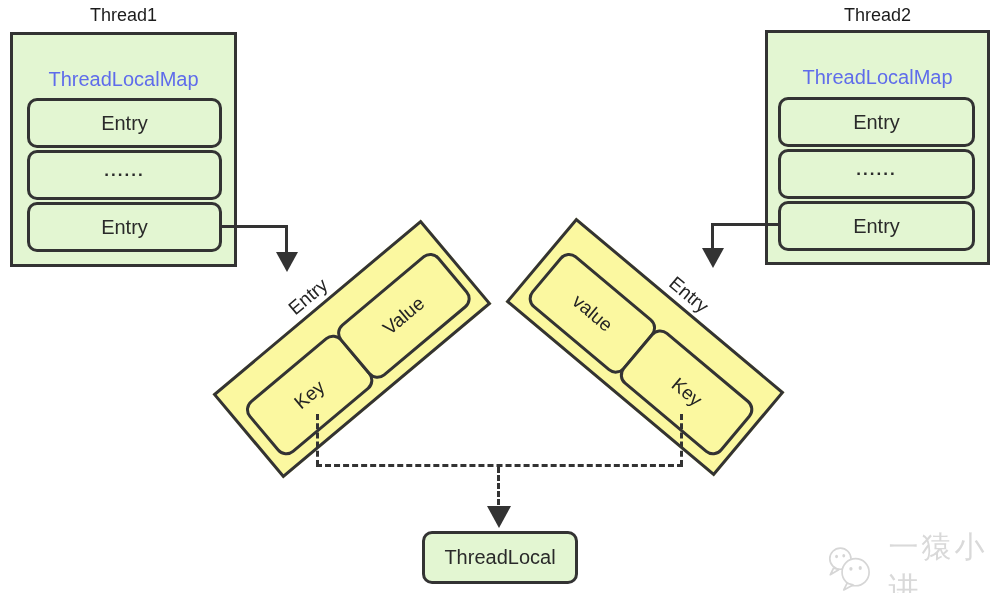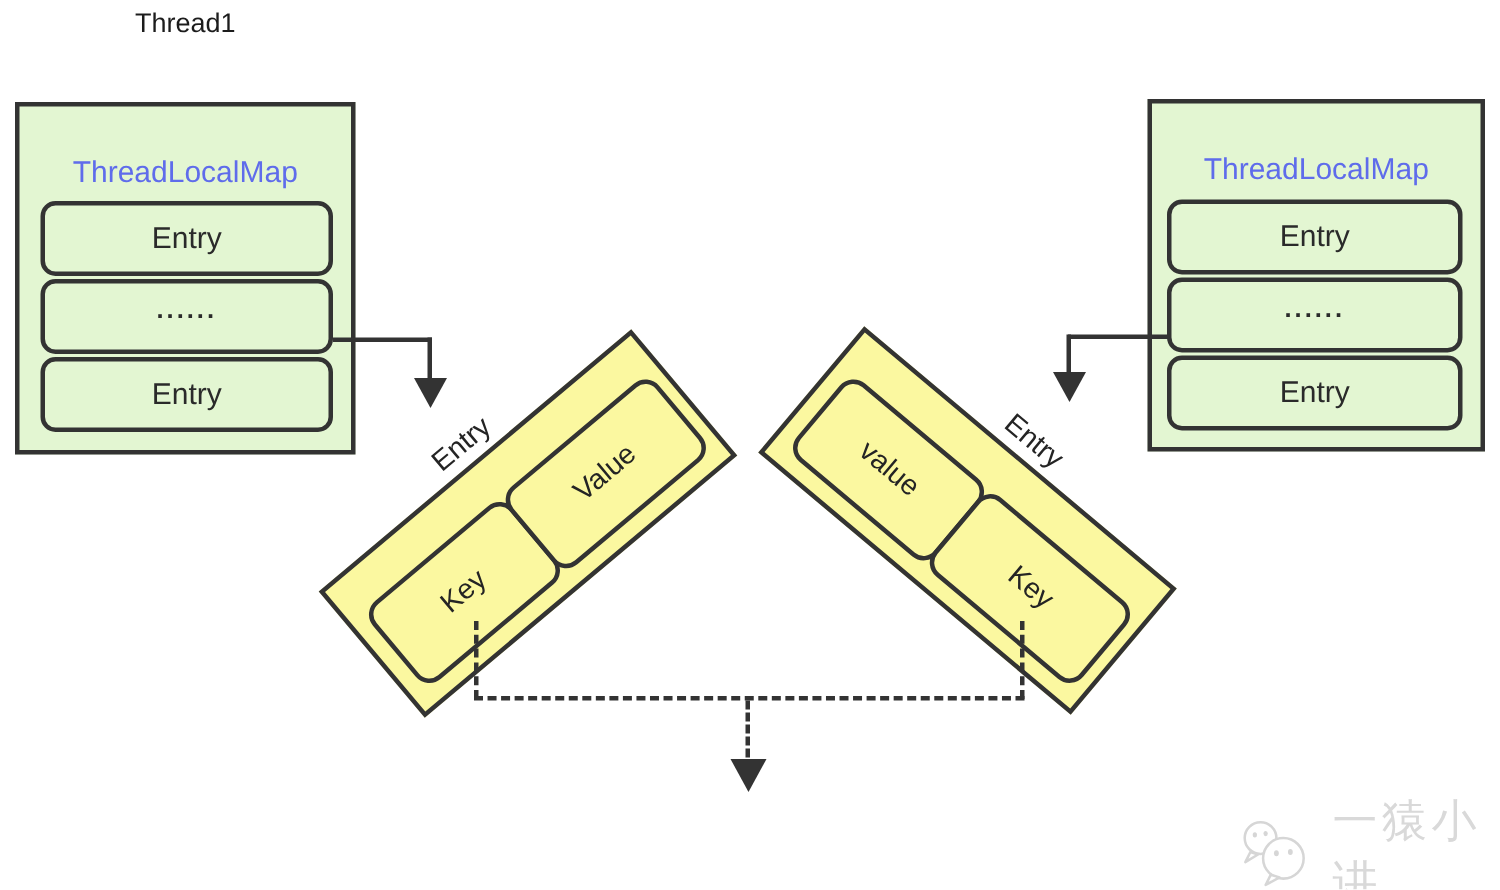--- a/index.html
+++ b/index.html
@@ -13,21 +13,21 @@
   .canvas{
     position:relative;width:1000px;height:593px;background:#ffffff;
     font-family:"Liberation Sans", sans-serif;overflow:hidden;
   }
   .thread-title{
     position:absolute;top:5px;text-align:center;
     font-size:18px;font-weight:normal;color:#1c1c1c;
   }
   .thread-box{
     position:absolute;background:var(--green);
-    border:3px solid var(--dark);box-sizing:border-box;z-index:1;margin-top:36px;
+    border:3px solid var(--dark);box-sizing:border-box;z-index:1;
   }
   .map-label{
     position:absolute;left:0;right:0;top:33px;text-align:center;
     font-size:20px;color:var(--blue);
   }
   .entry-row{
     position:absolute;height:50px;background:var(--green);
     border:3px solid var(--dark);border-radius:10px;box-sizing:border-box;
     display:flex;align-items:center;justify-content:center;
     font-size:20px;color:#2a2a2a;
@@ -83,20 +83,21 @@
   <div class="thread-title" style="left:10px;width:227px;">Thread1</div>
   <div class="thread-box" style="left:10px;top:32px;width:227px;height:235px;">
     <div class="map-label">ThreadLocalMap</div>
     <div class="entry-row" style="left:14px;top:63px;width:195px;">Entry</div>
     <div class="entry-row dots" style="left:14px;top:115px;width:195px;">
       <span>......</span>
     </div>
     <div class="entry-row" style="left:14px;top:167px;width:195px;">Entry</div>
   </div>
 
+  <div class="thread-title" style="left:765px;width:225px;">Thread2</div>
   <div class="thread-box" style="left:765px;top:30px;width:225px;height:235px;">
     <div class="map-label">ThreadLocalMap</div>
     <div class="entry-row" style="left:10px;top:64px;width:197px;">Entry</div>
     <div class="entry-row dots" style="left:10px;top:116px;width:197px;">
       <span>......</span>
     </div>
     <div class="entry-row" style="left:10px;top:168px;width:197px;">Entry</div>
   </div>
 
   <div class="line" style="left:222px;top:225px;width:66px;height:3px;"></div>
@@ -118,20 +119,21 @@
     <div class="cell c1">value</div>
     <div class="cell c2">Key</div>
   </div>
 
   <div class="dash-v" style="left:316px;top:414px;height:52px;"></div>
   <div class="dash-v" style="left:680px;top:414px;height:52px;"></div>
   <div class="dash-h" style="left:316px;top:464px;width:367px;"></div>
   <div class="dash-v" style="left:497px;top:467px;height:38px;"></div>
   <div class="tri-down" style="left:487px;top:506px;border-left-width:12px;border-right-width:12px;border-top-width:22px;"></div>
 
+  <div class="tl-box">ThreadLocal</div>
 
   <div class="watermark">
     <svg width="62" height="52" viewBox="0 0 62 52">
       <g fill="#ffffff" stroke="#d6d6d6" stroke-width="2">
         <circle cx="17" cy="15" r="12.5"></circle>
         <path d="M9 26 L5 34 L15 28 Z" stroke-linejoin="round"></path>
         <circle cx="35" cy="31" r="16"></circle>
         <path d="M25 44 L21 52 L32 46 Z" stroke-linejoin="round"></path>
       </g>
       <g fill="#d6d6d6" stroke="none">

